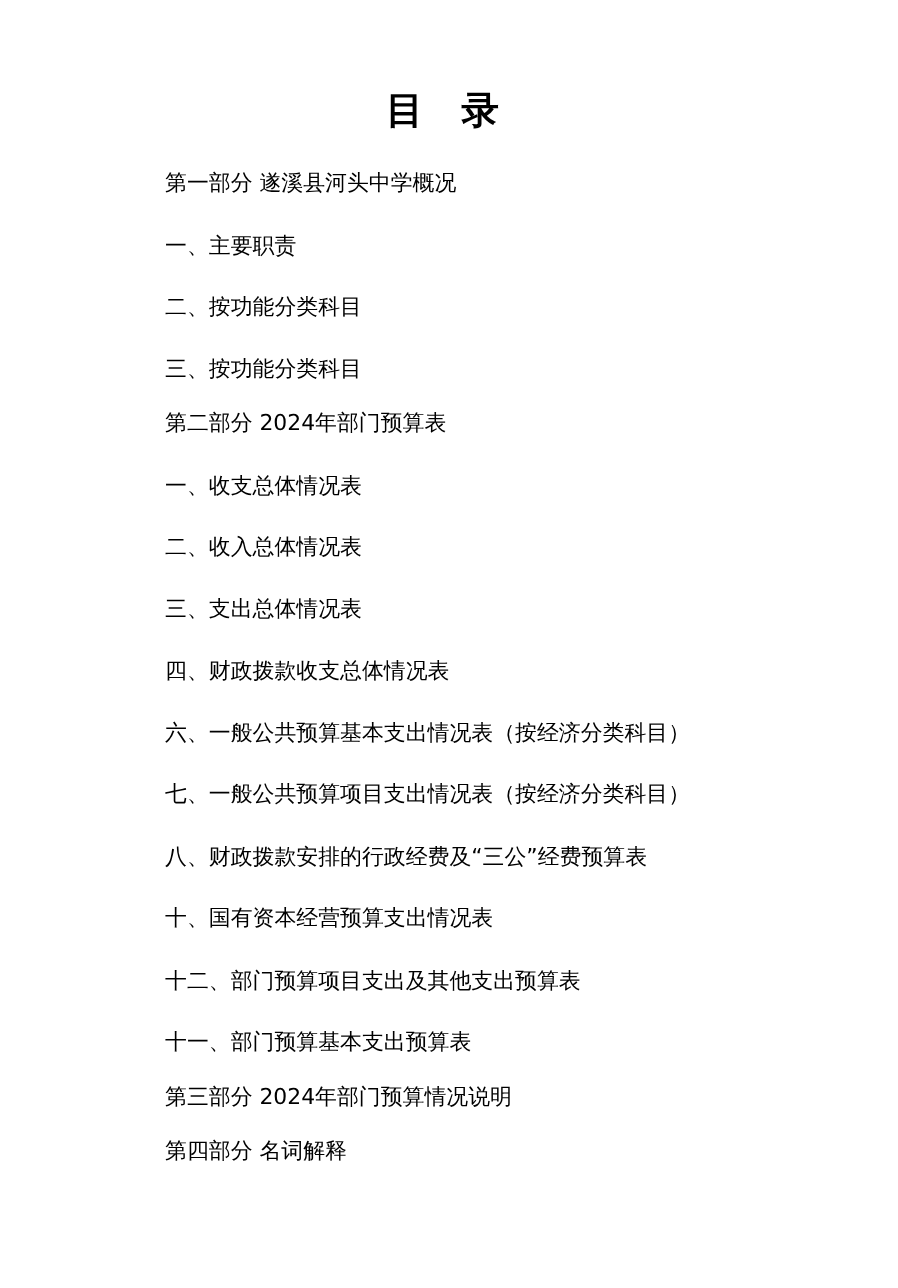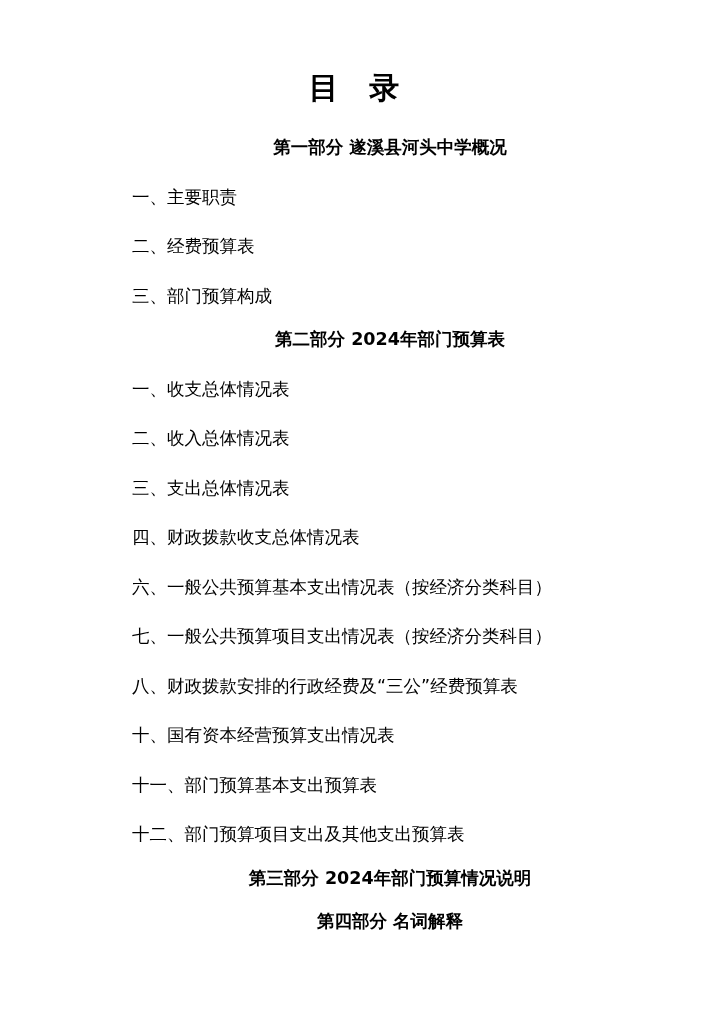--- a/index.html
+++ b/index.html
@@ -34,45 +34,44 @@
     padding-right: 10px;
   }
   .toc-entry {
     font-size: 17.5px;
     line-height: 1.0;
     margin: 0 0 26px 0;
     white-space: nowrap;
     font-family: "DejaVu Sans", "Liberation Sans", sans-serif;
   }
   .toc-entry.part {
-    font-weight: bold;
-    text-align: center;
+    font-weight: normal;
   }
   .toc-entry.item {
     font-weight: normal;
     margin-top: 32px;
   }
 </style>
 </head>
 <body>
 
 <div class="page">
   <div class="doc-title">目 录</div>
   <div class="toc">
     <div class="toc-entry part">第一部分  遂溪县河头中学概况</div>
     <div class="toc-entry item">一、主要职责</div>
-    <div class="toc-entry item">二、经费预算表</div>
-    <div class="toc-entry item">三、部门预算构成</div>
+    <div class="toc-entry item">二、按功能分类科目</div>
+    <div class="toc-entry item">三、按功能分类科目</div>
     <div class="toc-entry part">第二部分  2024年部门预算表</div>
     <div class="toc-entry item">一、收支总体情况表</div>
     <div class="toc-entry item">二、收入总体情况表</div>
     <div class="toc-entry item">三、支出总体情况表</div>
     <div class="toc-entry item">四、财政拨款收支总体情况表</div>
     <div class="toc-entry item">六、一般公共预算基本支出情况表（按经济分类科目）</div>
     <div class="toc-entry item">七、一般公共预算项目支出情况表（按经济分类科目）</div>
     <div class="toc-entry item">八、财政拨款安排的行政经费及“三公”经费预算表</div>
     <div class="toc-entry item">十、国有资本经营预算支出情况表</div>
+    <div class="toc-entry item">十二、部门预算项目支出及其他支出预算表</div>
     <div class="toc-entry item">十一、部门预算基本支出预算表</div>
-    <div class="toc-entry item">十二、部门预算项目支出及其他支出预算表</div>
     <div class="toc-entry part">第三部分  2024年部门预算情况说明</div>
     <div class="toc-entry part">第四部分  名词解释</div>
   </div>
 </div>
 
 </body></html>

